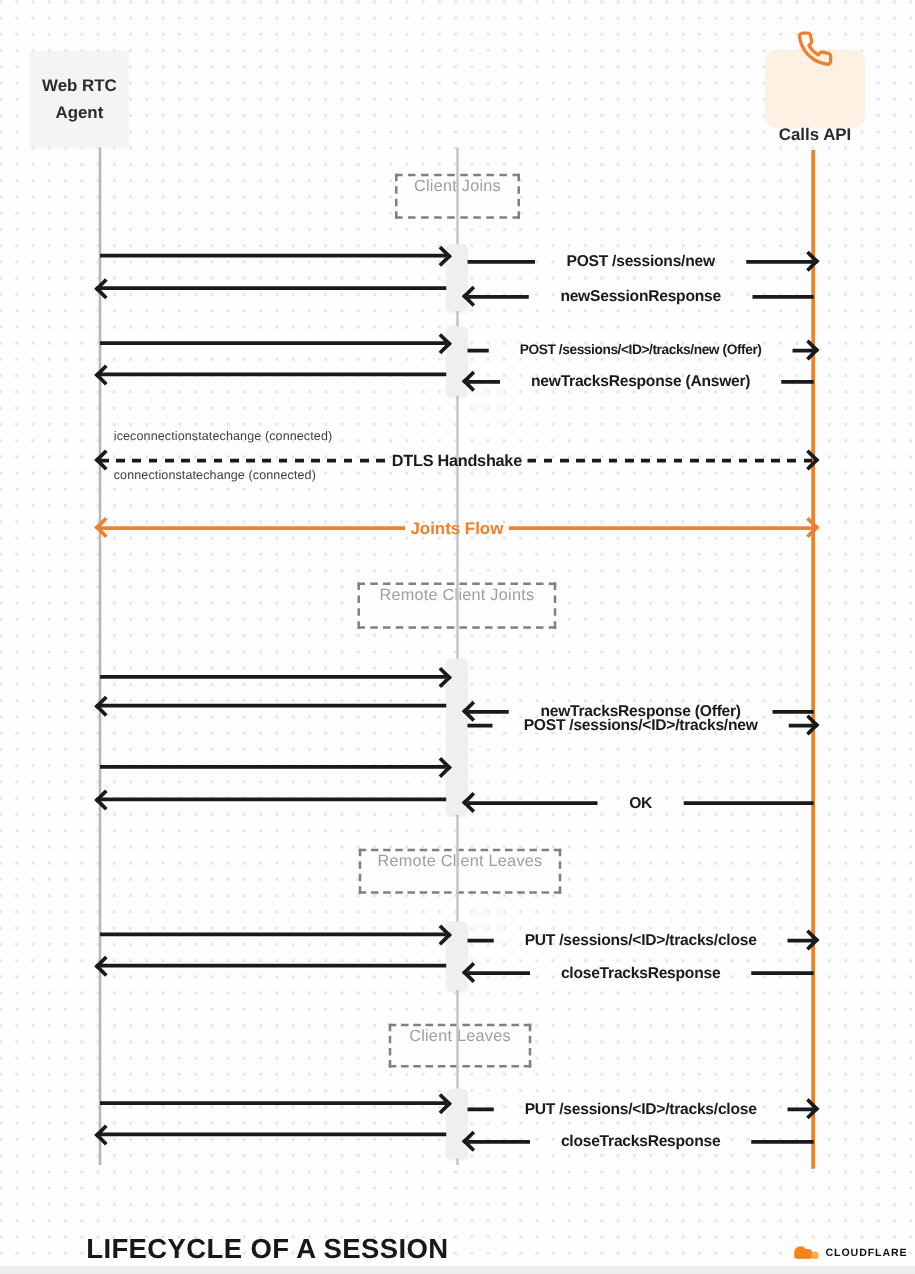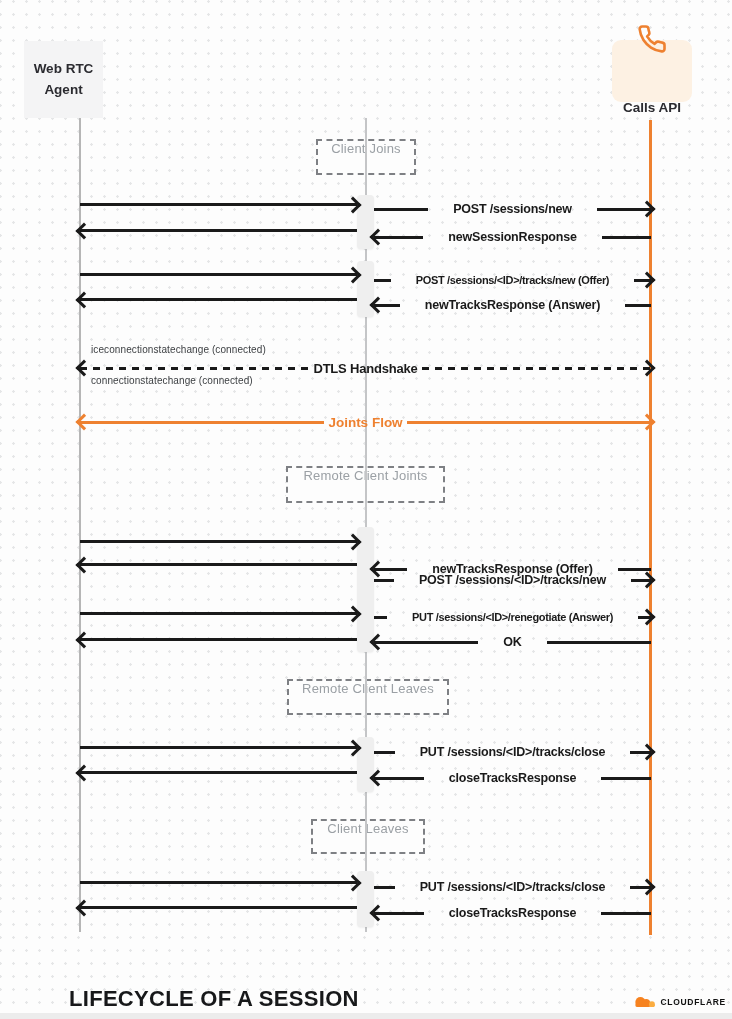--- a/index.html
+++ b/index.html
@@ -164,26 +164,20 @@
   <div class="rarrow" style="top:560px;">
     <span class="ch l"></span>
     <span class="seg"></span>
     <span class="msg">newTracksResponse (Offer)</span>
     <span class="seg"></span>
   </div>
 
   <div class="lseg" style="top:612px;">
     <span class="ch r"></span>
   </div>
-  <div class="rarrow" style="top:608px;">
-    <span class="seg"></span>
-    <span class="msg tight">PUT /sessions/&lt;ID&gt;/renegotiate (Answer)</span>
-    <span class="seg"></span>
-    <span class="ch r"></span>
-  </div>
   <div class="lseg" style="top:638px;">
     <span class="ch l"></span>
   </div>
   <div class="rarrow" style="top:633px;">
     <span class="ch l"></span>
     <span class="seg"></span>
     <span class="msg">OK</span>
     <span class="seg"></span>
   </div>
 

